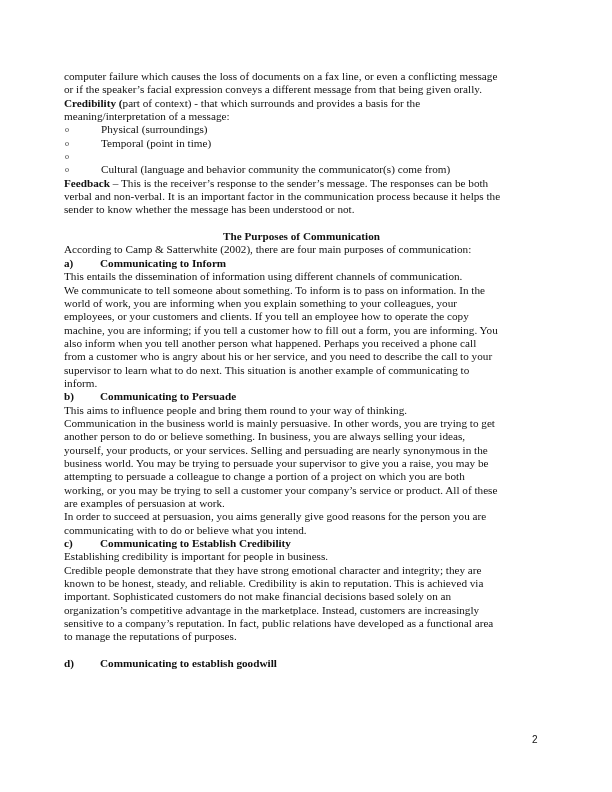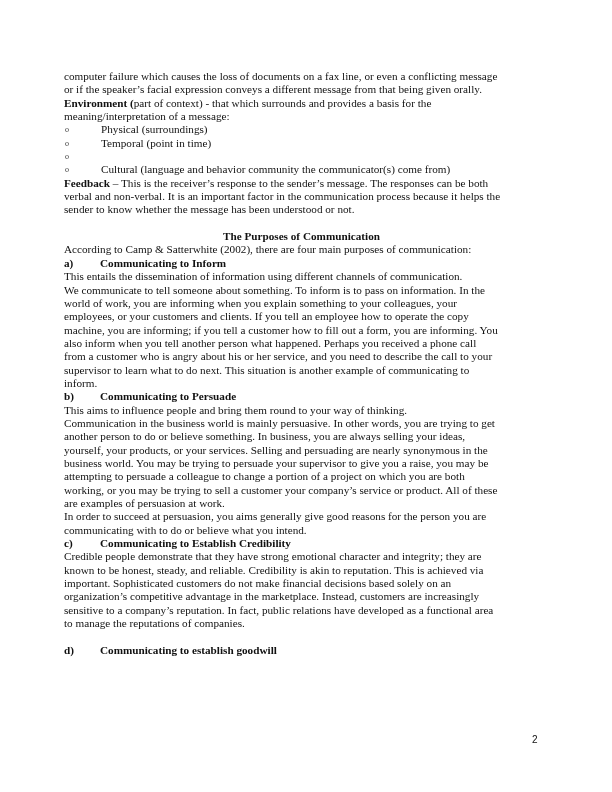--- a/index.html
+++ b/index.html
@@ -23,21 +23,21 @@
     font-size: 10px; color: #111;
   }
 </style>
 </head>
 <body>
 
 <div class="page">
   <span class="line">computer failure which causes the loss of documents on a fax line, or even a conflicting message</span>
   <span class="line">or if the speaker’s facial expression conveys a different message from that being given orally.</span>
 
-  <span class="line"><b>Environment (</b><span>part of context) - that which surrounds and provides a basis for the</span></span>
+  <span class="line"><b>Credibility (</b><span>part of context) - that which surrounds and provides a basis for the</span></span>
   <span class="line">meaning/interpretation of a message:</span>
 
   <div>
     <div class="bullet line">
         <span class="mark">o</span>
         <span>Physical  (surroundings)</span>
       </div>
     <div class="bullet line">
         <span class="mark">o</span>
         <span>Temporal (point in time)</span>
@@ -86,26 +86,27 @@
   <span class="line">attempting to persuade a colleague to change a portion of a project on which you are both</span>
   <span class="line">working, or you may be trying to sell a customer your company’s service or product. All of these</span>
   <span class="line">are examples of persuasion at work.</span>
   <span class="line">In order to succeed at persuasion, you aims generally give good reasons for the person you are</span>
   <span class="line">communicating with to do or believe what you intend.</span>
 
   <div class="heading-row line">
       <span class="label">c)</span>
       <span>Communicating to Establish Credibility</span>
     </div>
+  <span class="line">Establishing credibility is important for people in business.</span>
   <span class="line">Credible people demonstrate that they have strong emotional character and integrity; they are</span>
   <span class="line">known to be honest, steady, and reliable. Credibility is akin to reputation. This is achieved via</span>
   <span class="line">important. Sophisticated customers do not make financial decisions based solely on an</span>
   <span class="line">organization’s competitive advantage in the marketplace. Instead, customers are increasingly</span>
   <span class="line">sensitive to a company’s reputation. In fact, public relations have developed as a functional area</span>
-  <span class="line">to manage the reputations of companies.</span>
+  <span class="line">to manage the reputations of purposes.</span>
 
   <div class="gap"></div>
 
   <div class="heading-row line">
       <span class="label">d)</span>
       <span>Communicating to establish goodwill</span>
     </div>
 </div>
 
 <div class="page-number">2</div>

